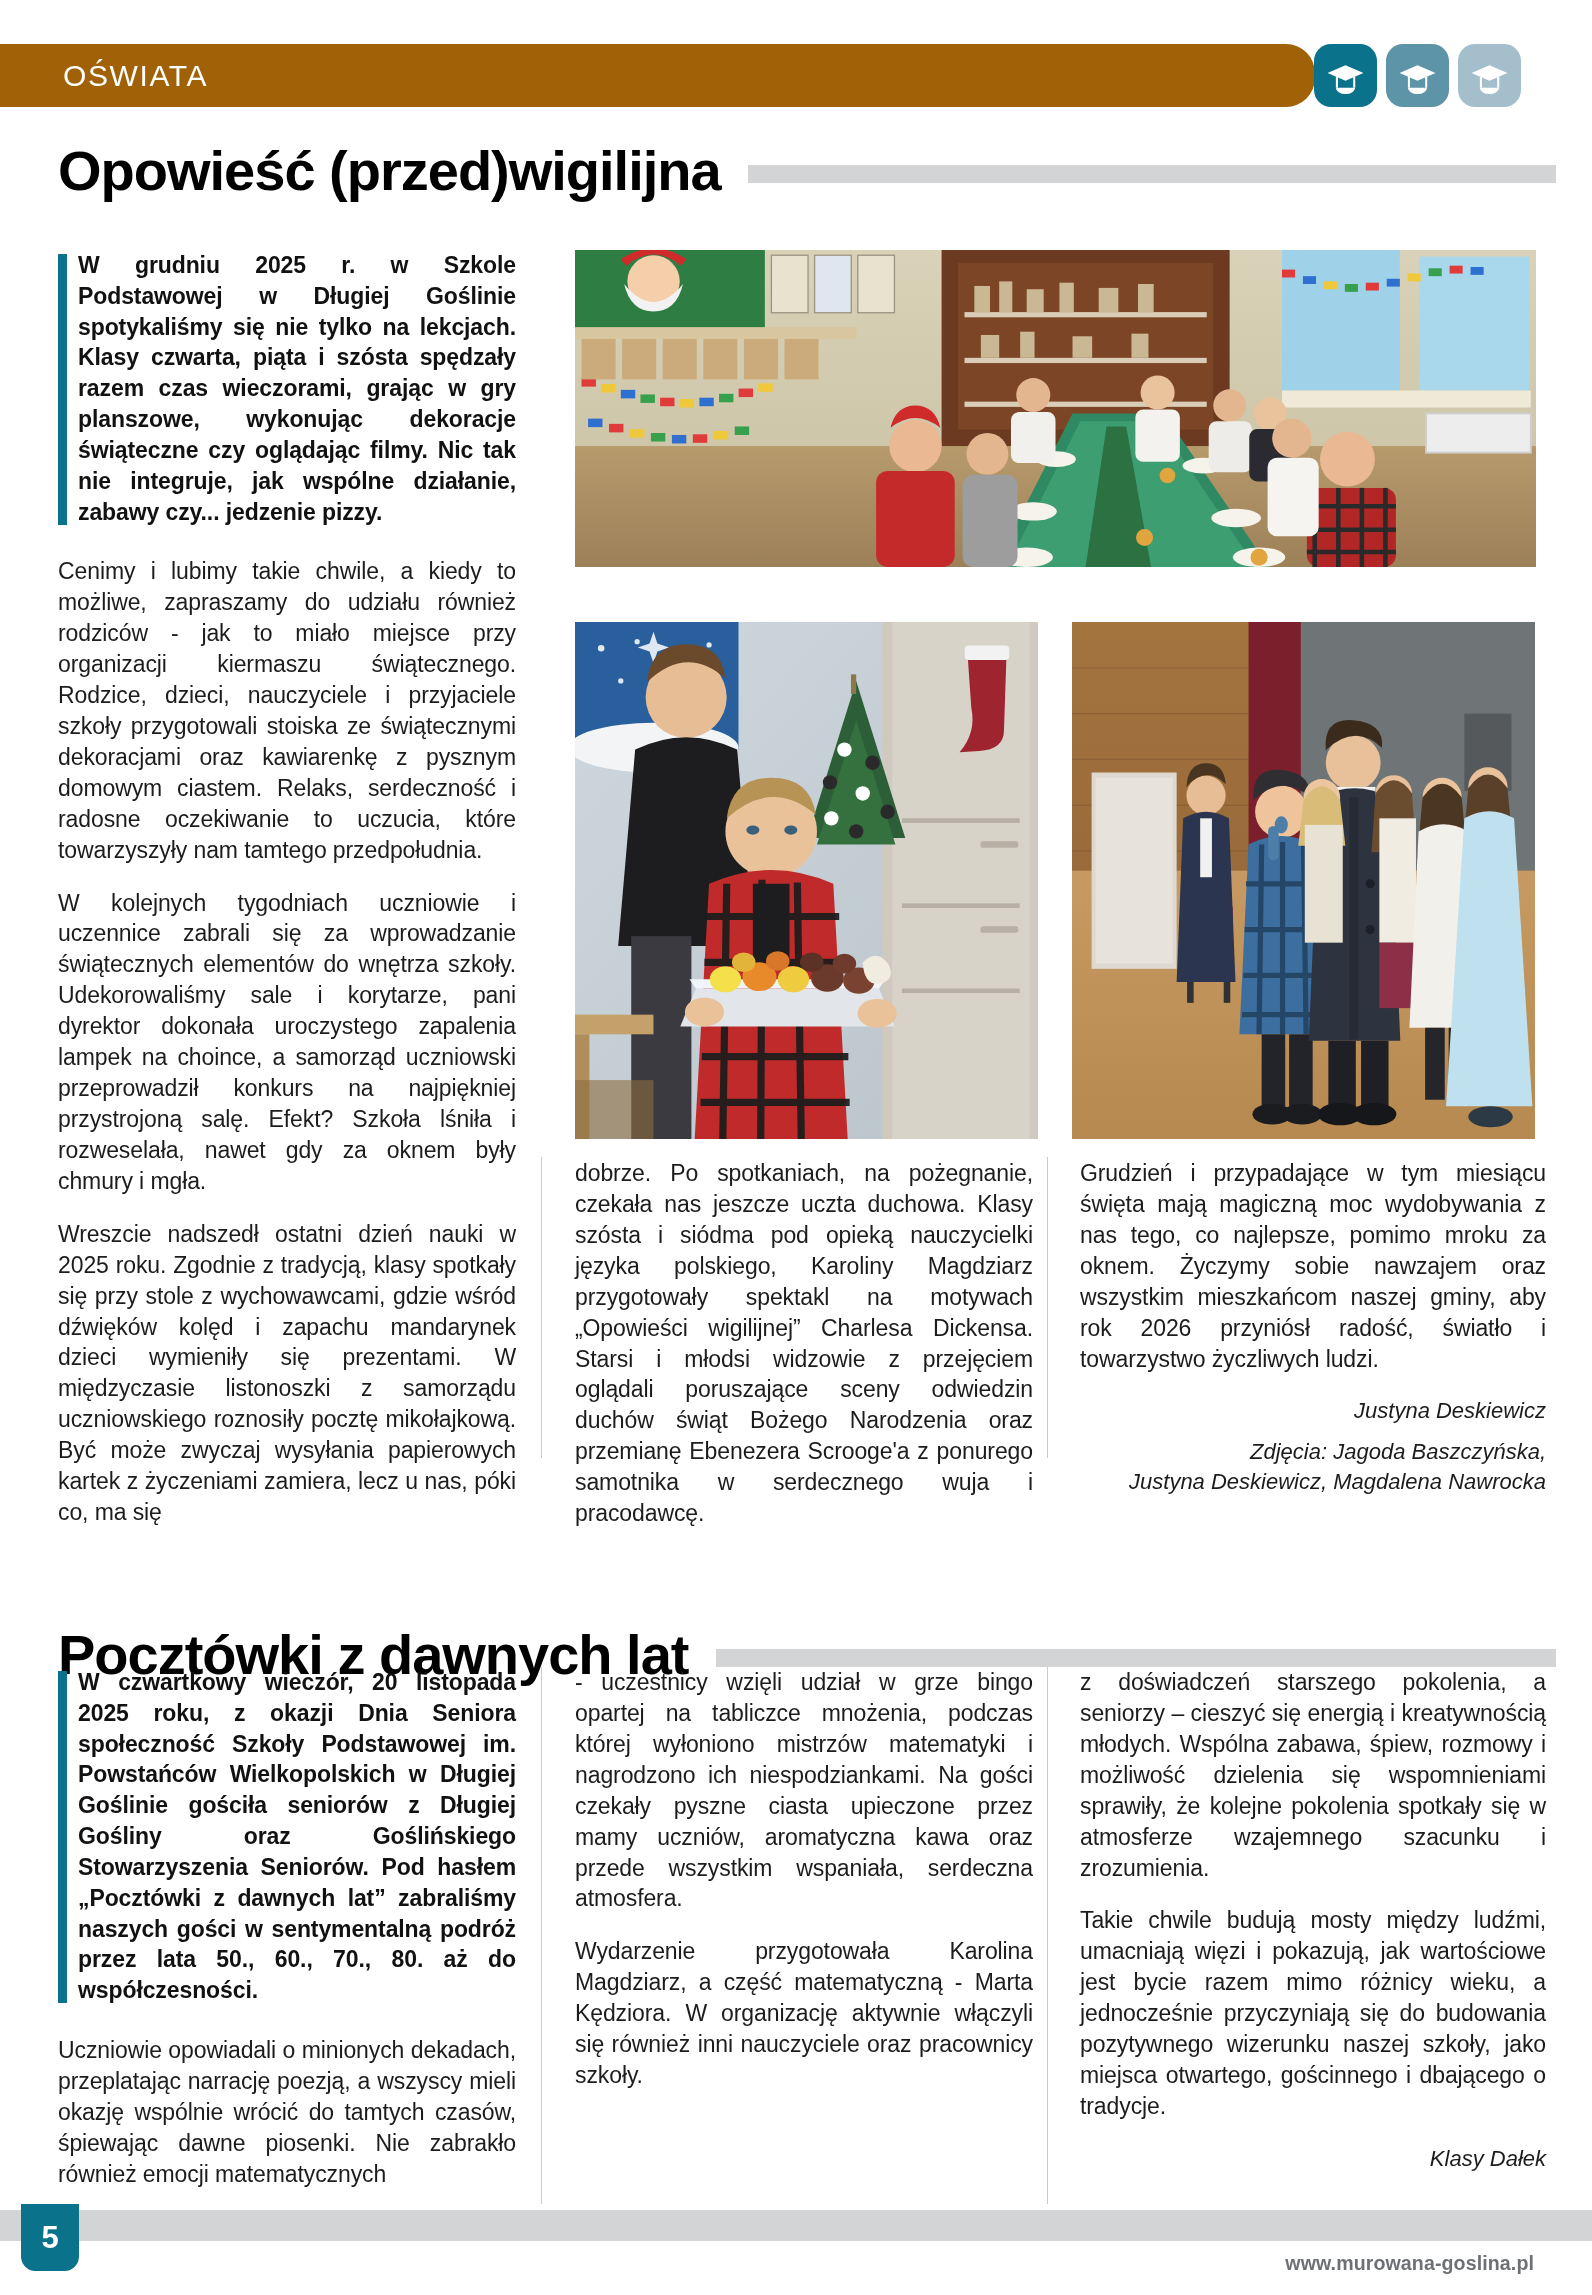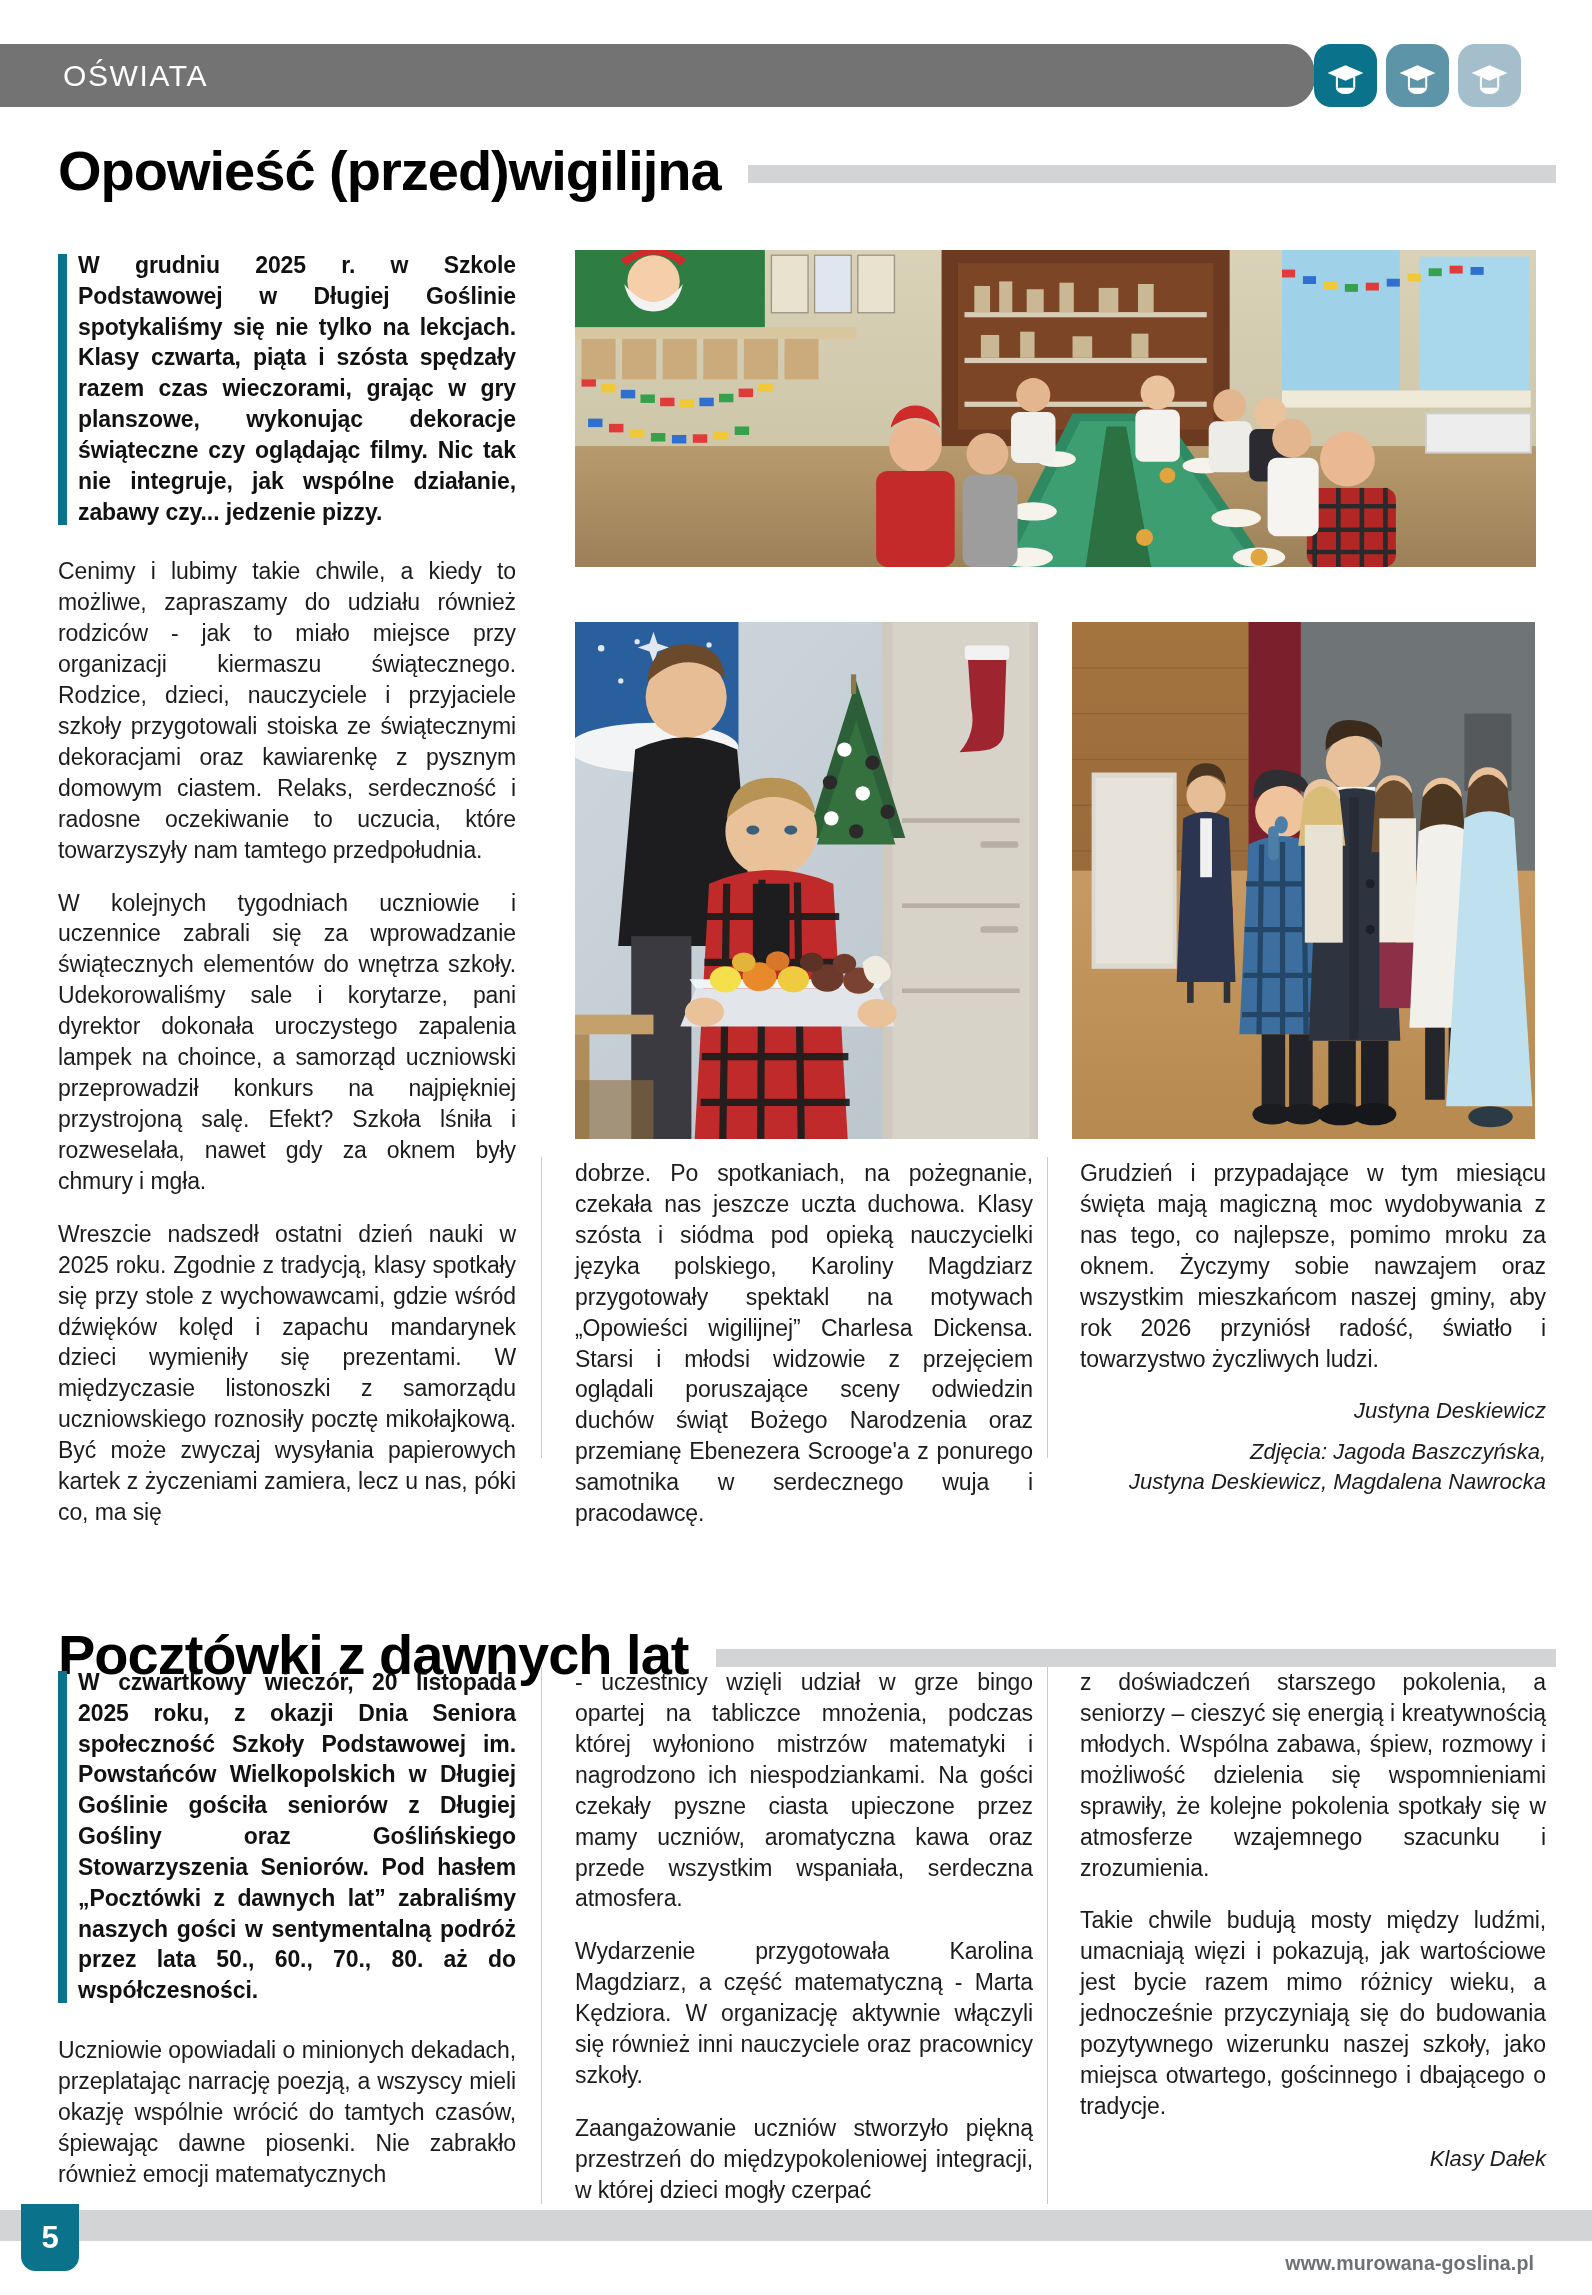--- a/index.html
+++ b/index.html
@@ -17,21 +17,21 @@
     overflow: hidden;
   }
 
   
   .section-header {
     position: absolute;
     left: 0;
     top: 44px;
     width: 1315px;
     height: 63px;
-    background: #737373;
+    background: #a16207;
     border-top-right-radius: 29px;
     border-bottom-right-radius: 29px;
     display: flex;
     align-items: center;
   }
   .section-header .label {
     color: #ffffff;
     font-size: 30px;
     letter-spacing: 1.6px;
     font-weight: 400;
@@ -601,21 +601,20 @@
 
 <div class="col col-1" style="top:1667px;">
   <div class="lead">W czwartkowy wieczór, 20 listopada 2025 roku, z okazji Dnia Seniora społeczność Szkoły Podstawowej im. Powstańców Wielkopolskich w Długiej Goślinie gościła seniorów z Długiej Gośliny oraz Goślińskiego Stowarzyszenia Seniorów. Pod hasłem „Pocztówki z dawnych lat” zabraliśmy naszych gości w sentymentalną podróż przez lata 50., 60., 70., 80. aż do współczesności.</div>
   <div style="height:29px"></div>
   <p class="body">Uczniowie opowiadali o minionych dekadach, przeplatając narrację poezją, a wszyscy mieli okazję wspólnie wrócić do tamtych czasów, śpiewając dawne piosenki. Nie zabrakło również emocji matematycznych</p>
 </div>
 
 <div class="col col-2" style="top:1667px;">
   <p class="body">- uczestnicy wzięli udział w grze bingo opartej na tabliczce mnożenia, podczas której wyłoniono mistrzów matematyki i nagrodzono ich niespodziankami. Na gości czekały pyszne ciasta upieczone przez mamy uczniów, aromatyczna kawa oraz przede wszystkim wspaniała, serdeczna atmosfera.</p>
   <p class="body">Wydarzenie przygotowała Karolina Magdziarz, a część matematyczną - Marta Kędziora. W organizację aktywnie włączyli się również inni nauczyciele oraz pracownicy szkoły.</p>
-  <p class="body">Zaangażowanie uczniów stworzyło piękną przestrzeń do międzypokoleniowej integracji, w której dzieci mogły czerpać</p>
 </div>
 
 <div class="col col-3" style="top:1667px; width:466px;">
   <p class="body">z doświadczeń starszego pokolenia, a seniorzy – cieszyć się energią i kreatywnością młodych. Wspólna zabawa, śpiew, rozmowy i możliwość dzielenia się wspomnieniami sprawiły, że kolejne pokolenia spotkały się w atmosferze wzajemnego szacunku i zrozumienia.</p>
   <p class="body">Takie chwile budują mosty między ludźmi, umacniają więzi i pokazują, jak wartościowe jest bycie razem mimo różnicy wieku, a jednocześnie przyczyniają się do budowania pozytywnego wizerunku naszej szkoły, jako miejsca otwartego, gościnnego i dbającego o tradycje.</p>
   <div class="credit-block">
     <div class="credit">Klasy Dałek</div>
   </div>
 </div>
 

